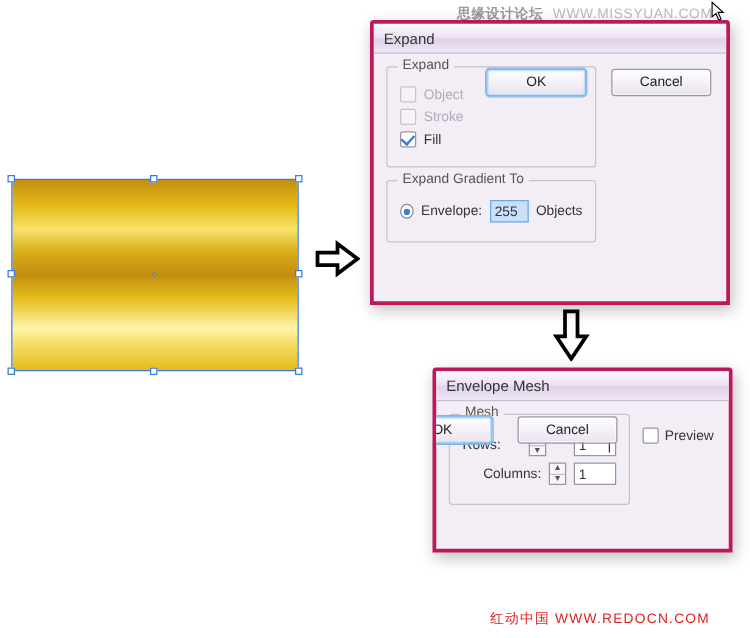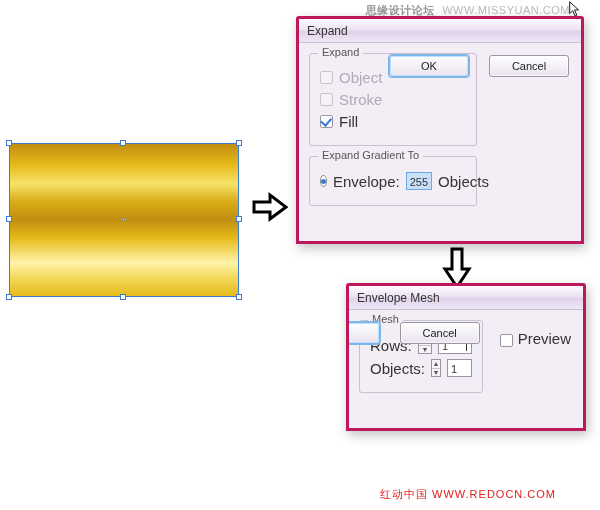--- a/index.html
+++ b/index.html
@@ -1,21 +1,21 @@
 <!DOCTYPE html>
 <html><head>
 <meta charset="utf-8">
 <style>
   * { box-sizing: border-box; font-family: "Microsoft YaHei", "Segoe UI", Tahoma, sans-serif; }
   body { margin: 0; width: 600px; height: 510px; background: #fff; position: relative; font-size: 11px; color: #333; }
 
   
   .wm-top { position: absolute; top: 3px; right: 30px; font-size: 11px; color: #bbb; letter-spacing: .5px; }
   .wm-top .cn { color: #999; font-weight: bold; margin-right: 4px; margin-top: 48px; }
-  .wm-bottom { position: absolute; bottom: 8px; right: 44px; font-size: 11px; color: #e02020; letter-spacing: 1px; }
+  .wm-bottom { position: absolute; bottom: 8px; right: 32px; font-size: 11px; color: #e02020; letter-spacing: 1px; }
   .cursor { position: absolute; top: 1px; right: 18px; }
   .cursor svg { width: 14px; height: 16px; }
 
   
   .artwork { position: absolute; left: 10px; top: 144px; width: 228px; height: 152px; }
   .grad {
     width: 100%; height: 100%; position: relative;
     background: linear-gradient(180deg,#c28e10 0%,#e6bb1a 14%,#f8e26a 26%,#d8ac17 38%,#c28e10 50%,#e6bb1a 62%,#fff3a8 78%,#f4d95c 88%,#e6bb1a 100%);
   }
   .sel-box { position: absolute; inset: -1px; border: 1px solid #3a7dd6; pointer-events:none; }
@@ -74,39 +74,39 @@
   .num-input{
     width:34px;height:18px;border:1px solid #9b93a3;background:#fff;
     font-size:11px;padding:1px 3px;display:inline-block;line-height:16px;
   }
   .num-input.sel{background:#c9e0fb;border-color:#6fa6e6;}
   .num-input.caret{position:relative}
   .num-input.caret::after{content:"";position:absolute;right:4px;top:2px;bottom:2px;width:1px;background:#333}
   .spin { display:flex;flex-direction:column;border:1px solid #9b93a3;height:18px;width:14px;background:#f7f4fa;}
   .spin .sp{flex:1;display:flex;align-items:center;justify-content:center;font-size:7px;line-height:1;color:#555;border-bottom:1px solid #c9c0d0}
   .spin .sp:last-child{border-bottom:none}
-  .textlabel{font-size:15px;color:#333}
+  .textlabel{font-size:11px;color:#333}
 
   .btncol { position:absolute; display:flex; flex-direction:row; gap:20px; }
   .btn {
     width:80px;height:22px;border:1px solid #9c94a4;border-radius:3px;
     background:linear-gradient(180deg,#fefeff,#e9e3ef);
     font-size:11px;color:#222;display:flex;align-items:center;justify-content:center;
     box-shadow: inset 0 0 0 1px rgba(255,255,255,.6);
   }
   .btn.default{box-shadow: inset 0 0 0 1px #bfe0ff, 0 0 0 1px #7fb6ea;border-color:#7fb6ea;}
 
   
   #dlg-expand { left:296px; top:16px; width:288px; height:228px; }
   #dlg-expand .btncol{ top:12px; right:12px; }
   #dlg-expand .fields { width:168px; }
 
-  #dlg-mesh { left:346px; top:283px; width:240px; height:148px; }
+  #dlg-mesh { left:346px; top:294px; width:240px; height:148px; }
   #dlg-mesh .btncol{ top:12px; right:12px; }
-  #dlg-mesh .fields { width:124px; }
+  #dlg-mesh .fields { width:145px; }
   .preview-row{display:flex;align-items:flex-end;gap:5px;margin-top:8px}
 
 </style>
 </head>
 <body>
 
 <div class="wm-top">
   <span class="cn">思缘设计论坛</span>
   <span>WWW.MISSYUAN.COM</span>
 </div>
@@ -186,21 +186,21 @@
         <div class="legend">Mesh</div>
         <div class="row" style="justify-content:space-between">
           <span class="textlabel">Rows:</span>
           <div class="spin">
               <div class="sp">▲</div>
               <div class="sp">▼</div>
             </div>
           <span class="num-input caret">1</span>
         </div>
         <div class="row" style="justify-content:flex-end">
-          <span class="textlabel">Objects:</span>
+          <span class="textlabel">Columns:</span>
           <div class="spin">
               <div class="sp">▲</div>
               <div class="sp">▼</div>
             </div>
           <span class="num-input">1</span>
         </div>
       </div>
     </div>
     <div class="btncol">
       <div class="btn default">OK</div>

